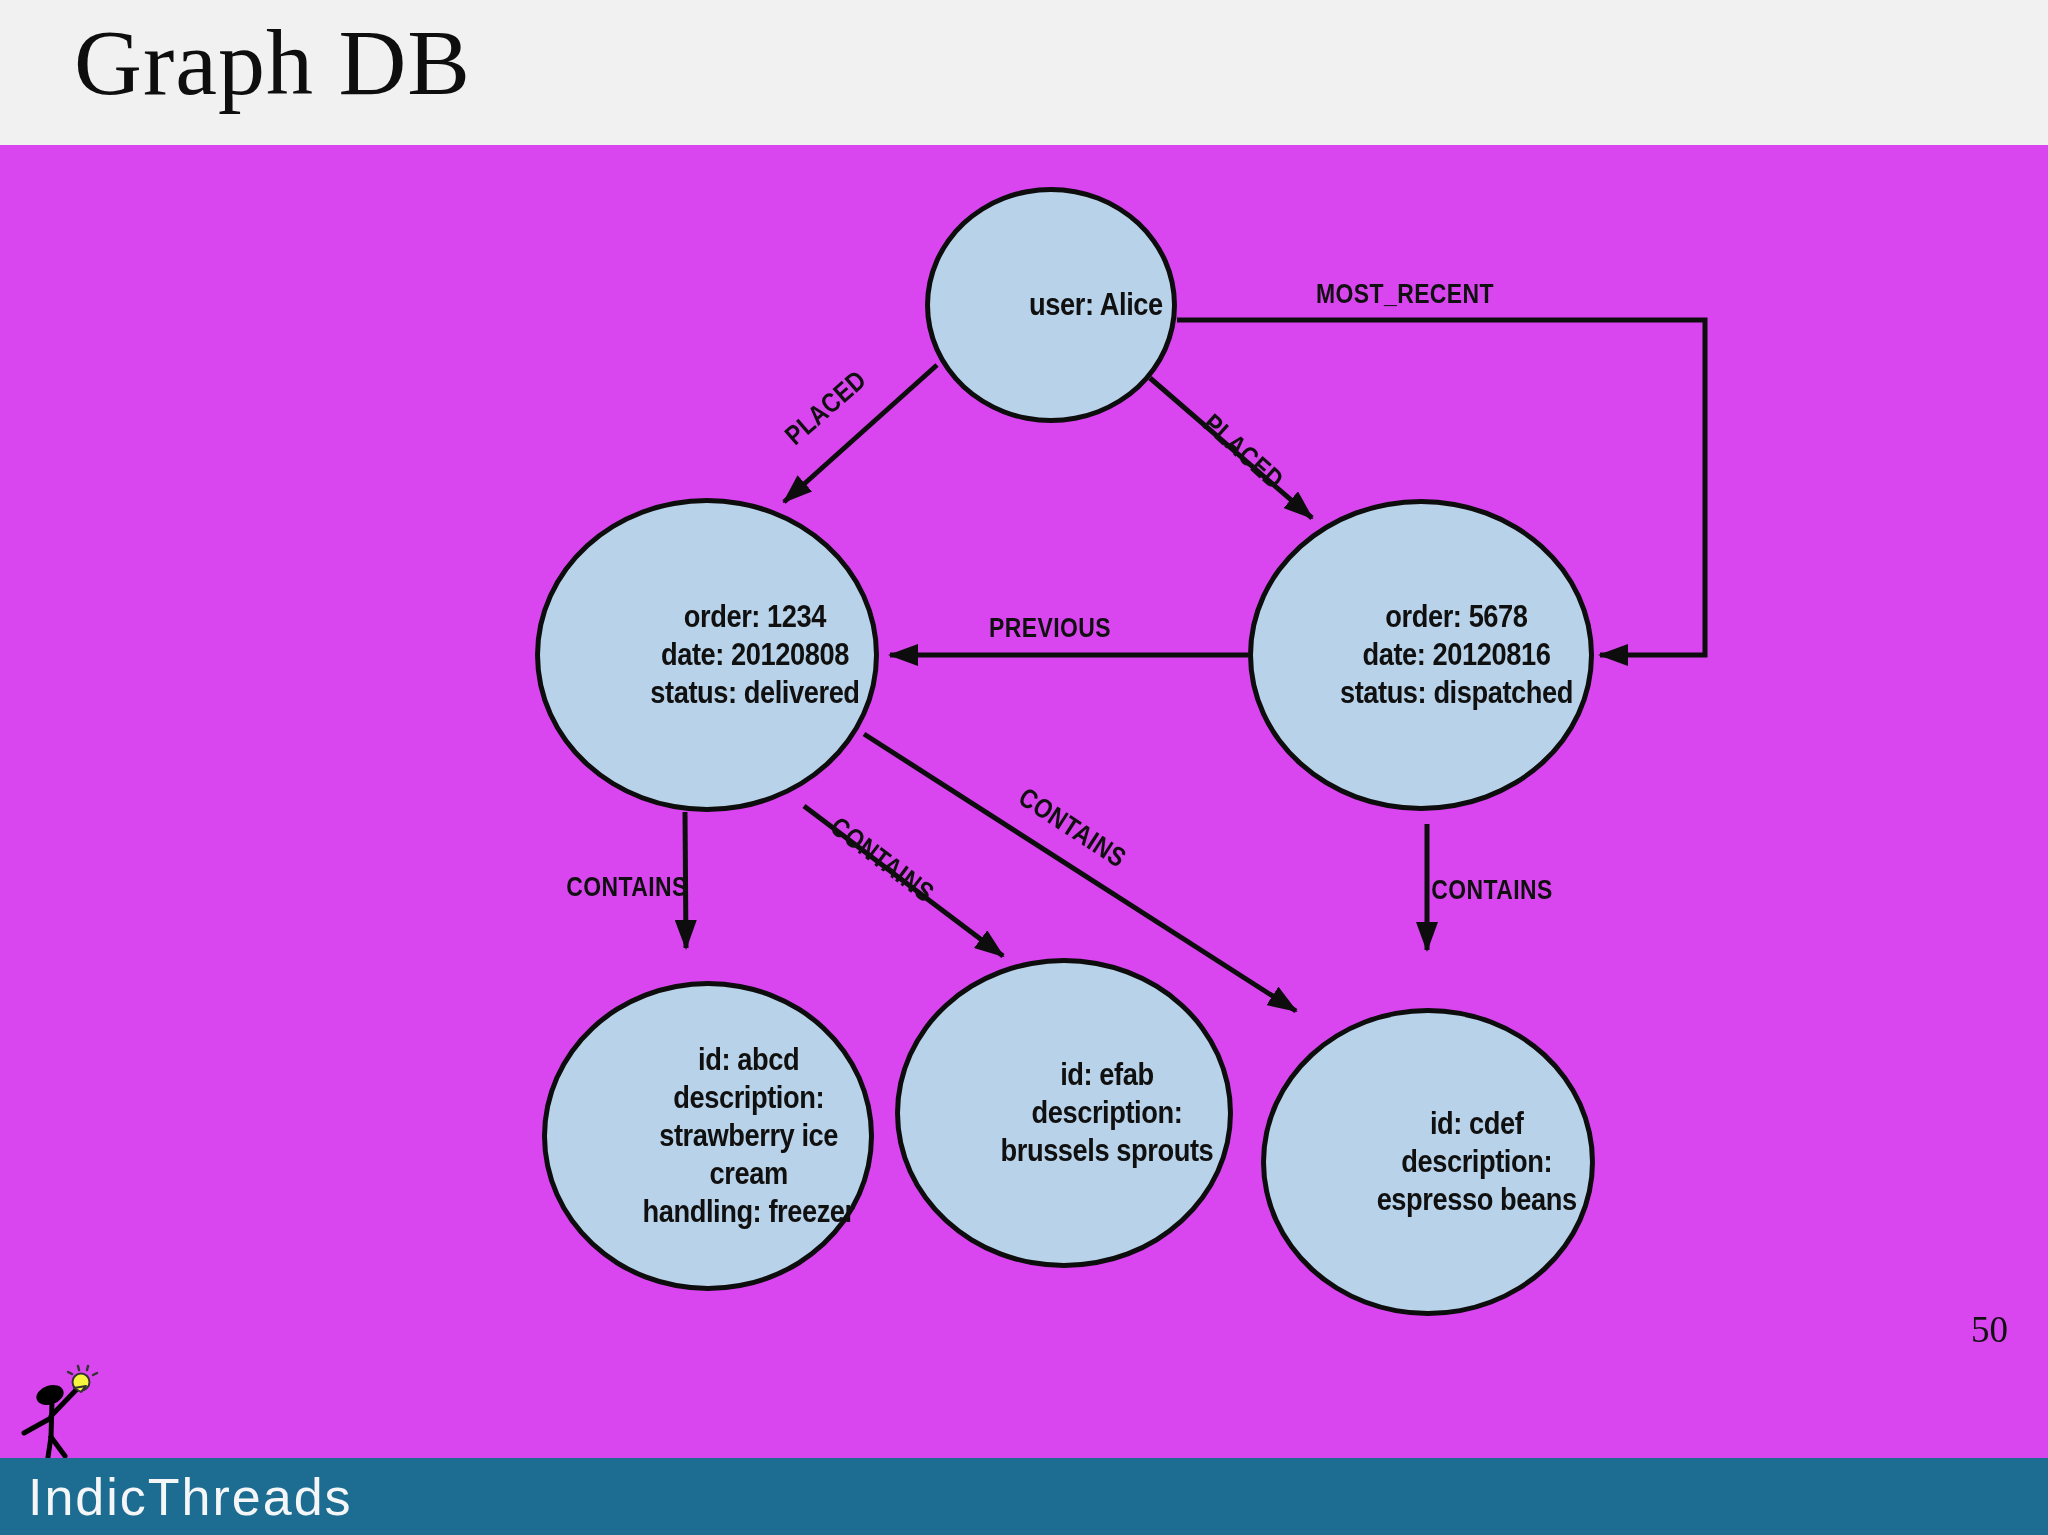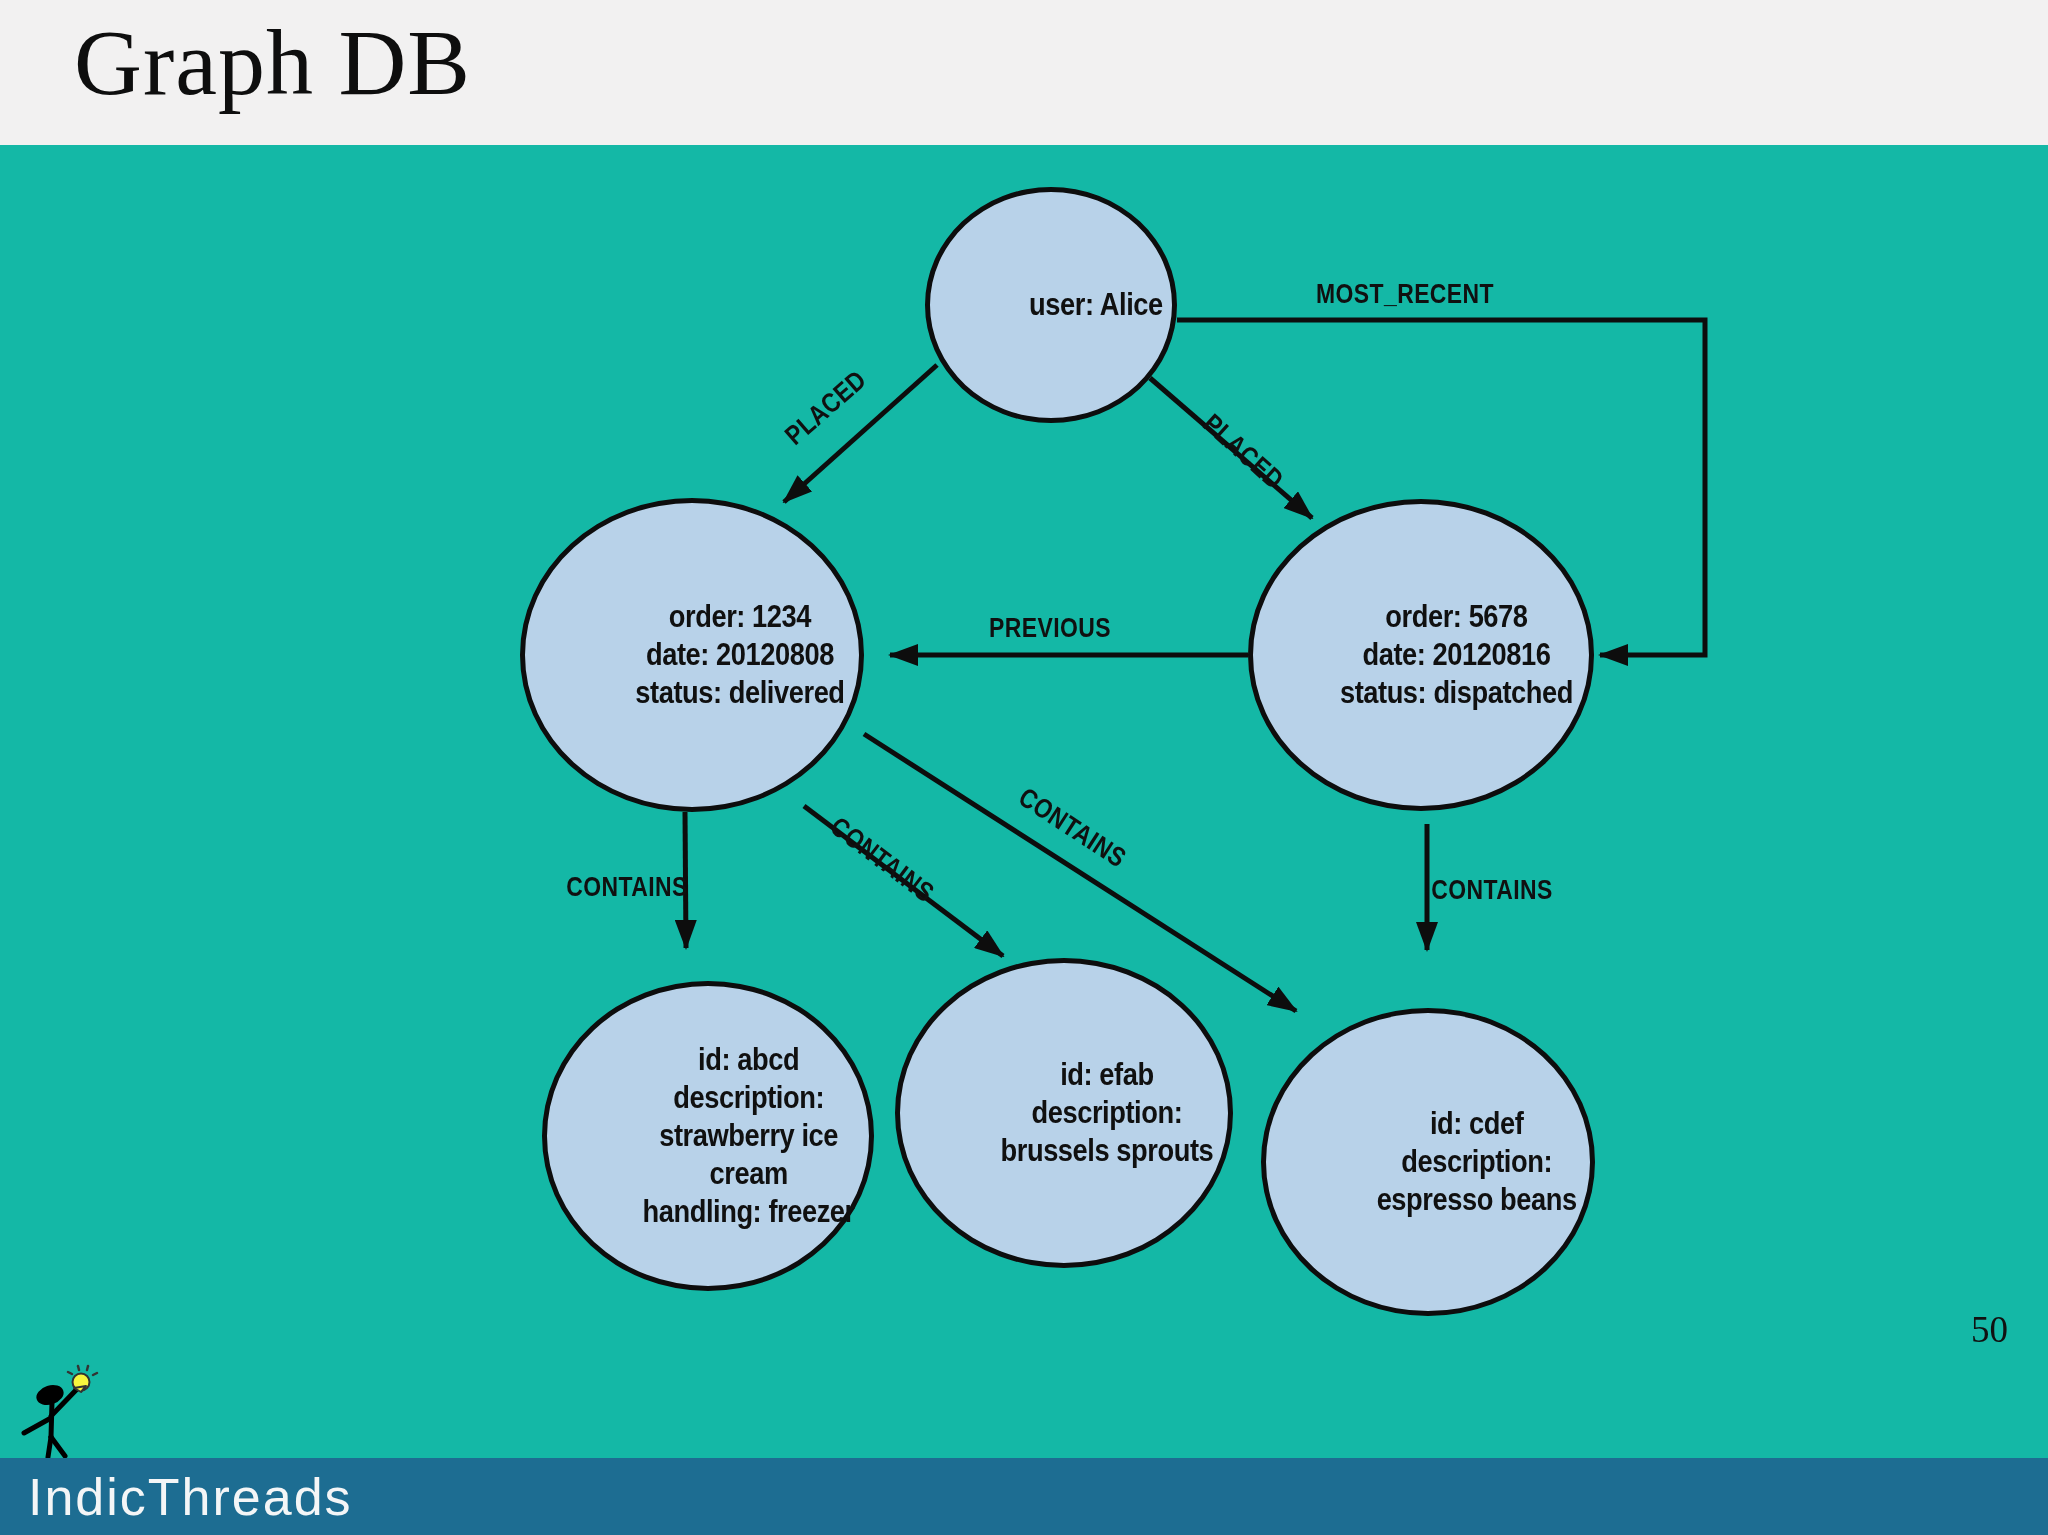--- a/index.html
+++ b/index.html
@@ -1,16 +1,16 @@
 <!DOCTYPE html>
 <html><head>
 <meta charset="utf-8">
 <style>
   html,body{margin:0;padding:0;background:#ffffff;}
-  .slide{position:relative;width:2048px;height:1535px;background:#14b8a6;overflow:hidden;
+  .slide{position:relative;width:2048px;height:1535px;background:#d946ef;overflow:hidden;
          font-family:"Liberation Sans",sans-serif;}
 
   
   .title-band{position:absolute;left:0;top:0;width:2048px;height:145px;background:#f2f1f1;}
   .slide-title{position:absolute;left:74px;top:8px;margin:0;
                font-family:"Liberation Serif",serif;font-weight:400;
                font-size:94px;color:#0e0e0e;letter-spacing:1px;}
 
   
   .node{position:absolute;box-sizing:border-box;border:5px solid #0d0d0d;border-radius:50%;
@@ -62,21 +62,21 @@
       <line x1="685" y1="812" x2="686" y2="948" stroke="#0d0d0d" stroke-width="5" marker-end="url(#arrow)"></line>
       <line x1="804" y1="806" x2="1003" y2="956" stroke="#0d0d0d" stroke-width="5" marker-end="url(#arrow)"></line>
       <line x1="864" y1="734" x2="1296" y2="1011" stroke="#0d0d0d" stroke-width="5" marker-end="url(#arrow)"></line>
       <line x1="1427" y1="824" x2="1427" y2="950" stroke="#0d0d0d" stroke-width="5" marker-end="url(#arrow)"></line>
     </svg>
 
     <div class="node" style="left:925px;top:187px;width:252px;height:236px;">
       <div class="node-label">user: Alice</div>
     </div>
 
-    <div class="node" style="left:520px;top:498px;width:344px;height:314px;">
+    <div class="node" style="left:535px;top:498px;width:344px;height:314px;">
       <div class="node-label">order: 1234
 date: 20120808
 status: delivered</div>
     </div>
 
     <div class="node" style="left:1248px;top:499px;width:346px;height:312px;">
       <div class="node-label">order: 5678
 date: 20120816
 status: dispatched</div>
     </div>

